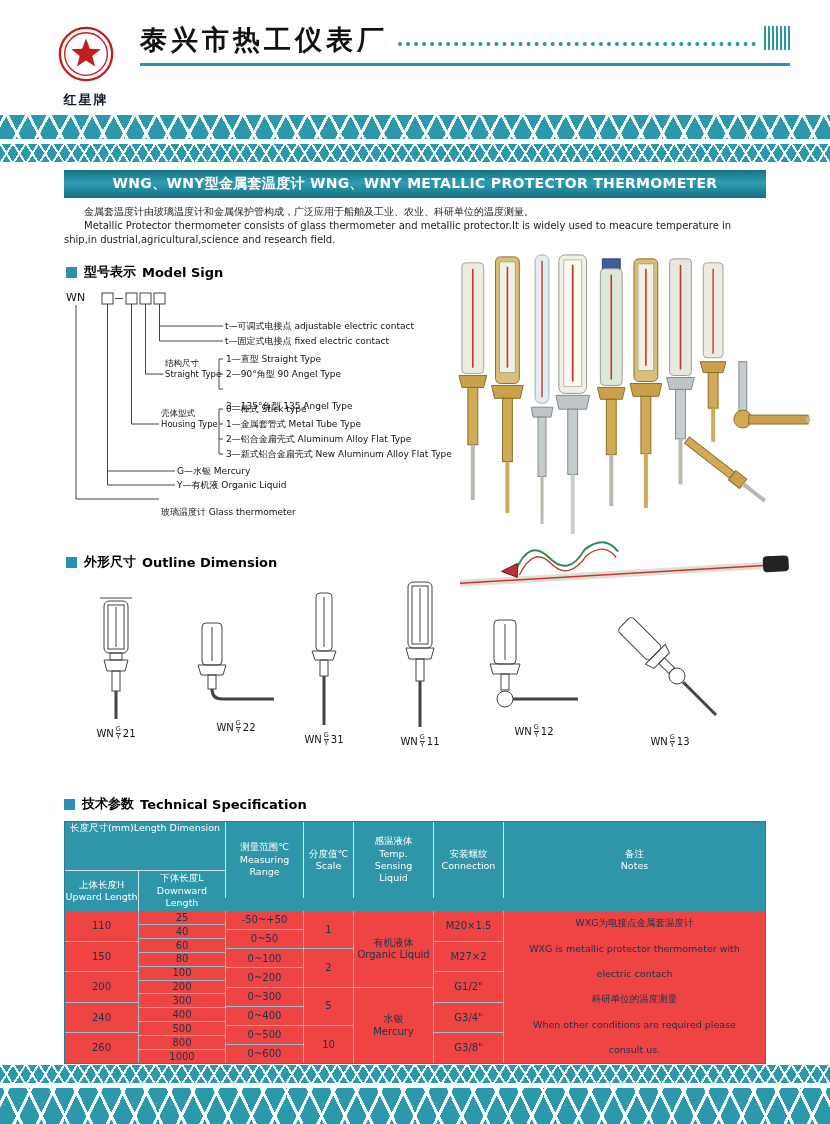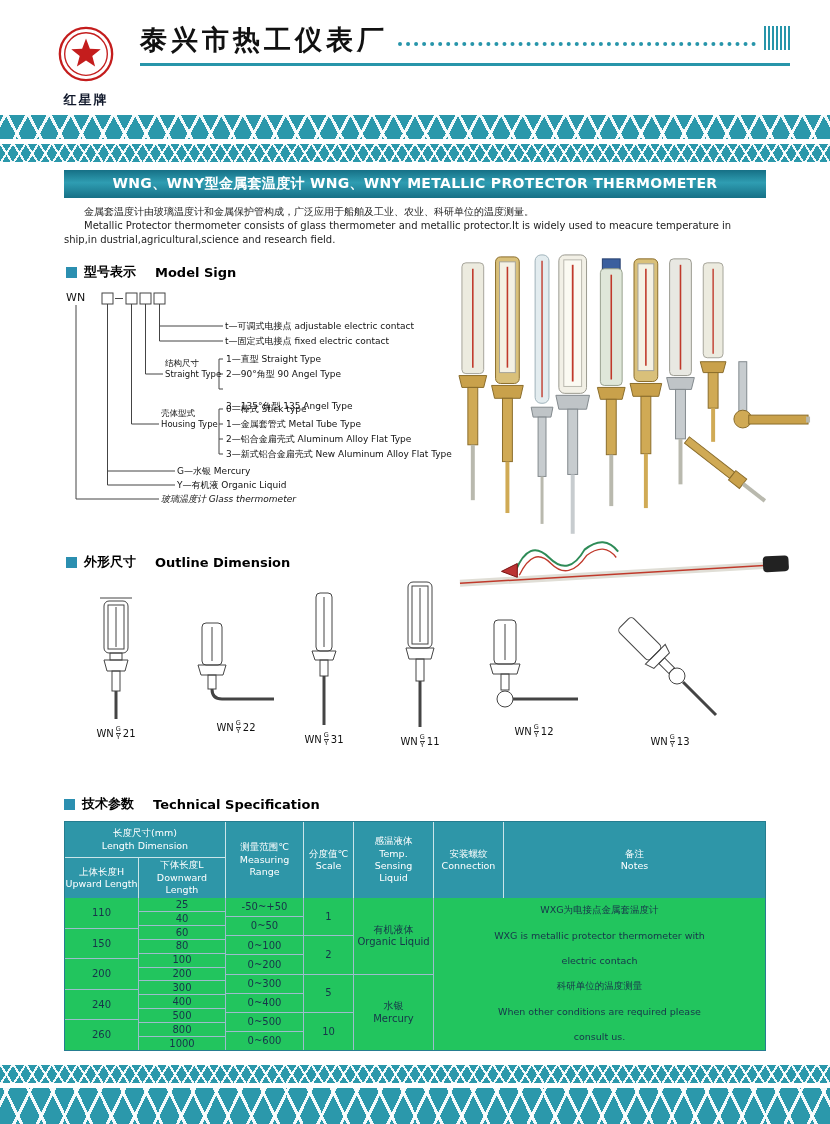--- a/index.html
+++ b/index.html
@@ -40,21 +40,21 @@
           background:linear-gradient(180deg,#167086,#2f9db2 45%,#167086);
           color:#fff; font-weight:bold; font-size:14px; letter-spacing:.3px; }
 
   
   .intro { margin:7px 64px 8px; font-size:10px; line-height:1.4; color:#222; }
   .intro p { margin:0; text-indent:2em; }
 
   
   .sec-h { display:flex; align-items:center; margin:0; font-size:13px; font-weight:bold; color:#000; }
   .sq { width:11px; height:11px; background:#2b8fb0; display:inline-block; margin-right:7px; flex:0 0 auto; }
-  .sec-en { margin-left:19px; }
+  .sec-en { margin-left:6px; }
 
   
   .model-wrap { margin:16px 0 0 66px; width:432px; }
   .diagram { position:relative; height:228px; margin-top:10px; font-size:9px; color:#111; }
   .diagram svg { position:absolute; left:0; top:0; }
   .dg { position:absolute; line-height:10px; white-space:nowrap; }
   .dg-group { font-size:8.5px; }
   .wn-prefix { position:absolute; left:0; top:0; font-size:11px; }
 
   
@@ -72,30 +72,30 @@
   .frac i { font-style:normal; }
   .frac i:first-child { border-bottom:1px solid #333; }
 
   
   .spec-wrap { margin:8px 64px 0; }
   .spec-table { border:1px solid #257d90; margin-top:8px; }
   .thead { display:flex; background:#2e96a8; color:#fff; text-align:center; font-size:9.5px; line-height:1.3; }
   .th { display:flex; flex-direction:column; justify-content:center; border-left:1px solid rgba(255,255,255,.75); padding:2px 1px; }
   .thead > .th:first-child, .thead > .len { border-left:none; }
   .len { width:160px; }
-  .len-top { height:36px; display:flex; flex-direction:column; justify-content:center; border-bottom:1px solid rgba(255,255,255,.75); }
+  .len-top { height:49px; display:flex; flex-direction:row; justify-content:center; border-bottom:1px solid rgba(255,255,255,.75); }
   .len-sub { display:flex; height:40px; }
   .len-sub > div { display:flex; flex-direction:column; justify-content:center; }
   .len-sub > div + div { border-left:1px solid rgba(255,255,255,.75); }
   .sub-up { width:73px; } .sub-down { width:87px; }
   .w-range { width:78px; } .w-scale { width:50px; } .w-liq { width:80px; }
   .w-conn { width:70px; } .w-notes { flex:1; }
   .th-h { height:76px; }
 
-  .tbody { display:flex; height:152px; background:#22c55e; color:#17344a; font-size:10px; text-align:center; }
+  .tbody { display:flex; height:152px; background:#ef4444; color:#17344a; font-size:10px; text-align:center; }
   .bcol { display:flex; flex-direction:column; border-left:1px solid #9dbccd; }
   .tbody > .bcol:first-child { border-left:none; }
   .bcell { flex:1; display:flex; align-items:center; justify-content:center; border-top:1px solid #9dbccd; line-height:1.15; }
   .bcol .bcell:first-child { border-top:none; }
   .bcol.no-grid .bcell { border-top:none; }
   .bcell.liq { flex-direction:column; gap:1px; }
   .bcell.note { font-size:9.5px; }
   .w-up { width:73px; } .w-down { width:87px; }
 </style>
 </head>
@@ -247,21 +247,21 @@
       <span class="dg" style="left:160px; top:78px;">2—90°角型 90 Angel Type</span>
       <span class="dg" style="left:160px; top:110px;">3—135°角型 135 Angel Type</span>
       <span class="dg dg-group" style="left:95px; top:117px;">壳体型式</span>
       <span class="dg dg-group" style="left:95px; top:128px;">Housing Type</span>
       <span class="dg" style="left:160px; top:113px;">0—棒式 Stick type</span>
       <span class="dg" style="left:160px; top:128px;">1—金属套管式 Metal Tube Type</span>
       <span class="dg" style="left:160px; top:143px;">2—铝合金扁壳式 Aluminum Alloy Flat Type</span>
       <span class="dg" style="left:160px; top:158px;">3—新式铝合金扁壳式 New Aluminum Alloy Flat Type</span>
       <span class="dg" style="left:111px; top:175px;">G—水银 Mercury</span>
       <span class="dg" style="left:111px; top:189px;">Y—有机液 Organic Liquid</span>
-      <span class="dg" style="left:95px;  top:203px;font-style:italic;">玻璃温度计 Glass thermometer</span>
+      <span class="dg" style="left:95px;  top:216px;">玻璃温度计 Glass thermometer</span>
     </div>
   </section>
 
   <section class="outline-wrap">
     <h2 class="sec-h">
       <span class="sq"></span>
       <span>外形尺寸</span>
       <span class="sec-en">Outline Dimension</span>
     </h2>
     <div class="outline-row">
@@ -461,20 +461,27 @@
         <div class="bcol w-liq">
             <div class="bcell liq">
               <span>有机液体</span>
               <span>Organic Liquid</span>
             </div>
             <div class="bcell liq">
               <span>水银</span>
               <span>Mercury</span>
             </div>
           </div>
+        <div class="bcol w-conn">
+            <div class="bcell">M20×1.5</div>
+            <div class="bcell">M27×2</div>
+            <div class="bcell">G1/2"</div>
+            <div class="bcell">G3/4"</div>
+            <div class="bcell">G3/8"</div>
+          </div>
         <div class="bcol w-notes no-grid">
             <div class="bcell note">WXG为电接点金属套温度计</div>
             <div class="bcell note">WXG is metallic protector thermometer with</div>
             <div class="bcell note">electric contach</div>
             <div class="bcell note">科研单位的温度测量</div>
             <div class="bcell note">When other conditions are required please</div>
             <div class="bcell note">consult us.</div>
           </div>
       </div>
     </div>

